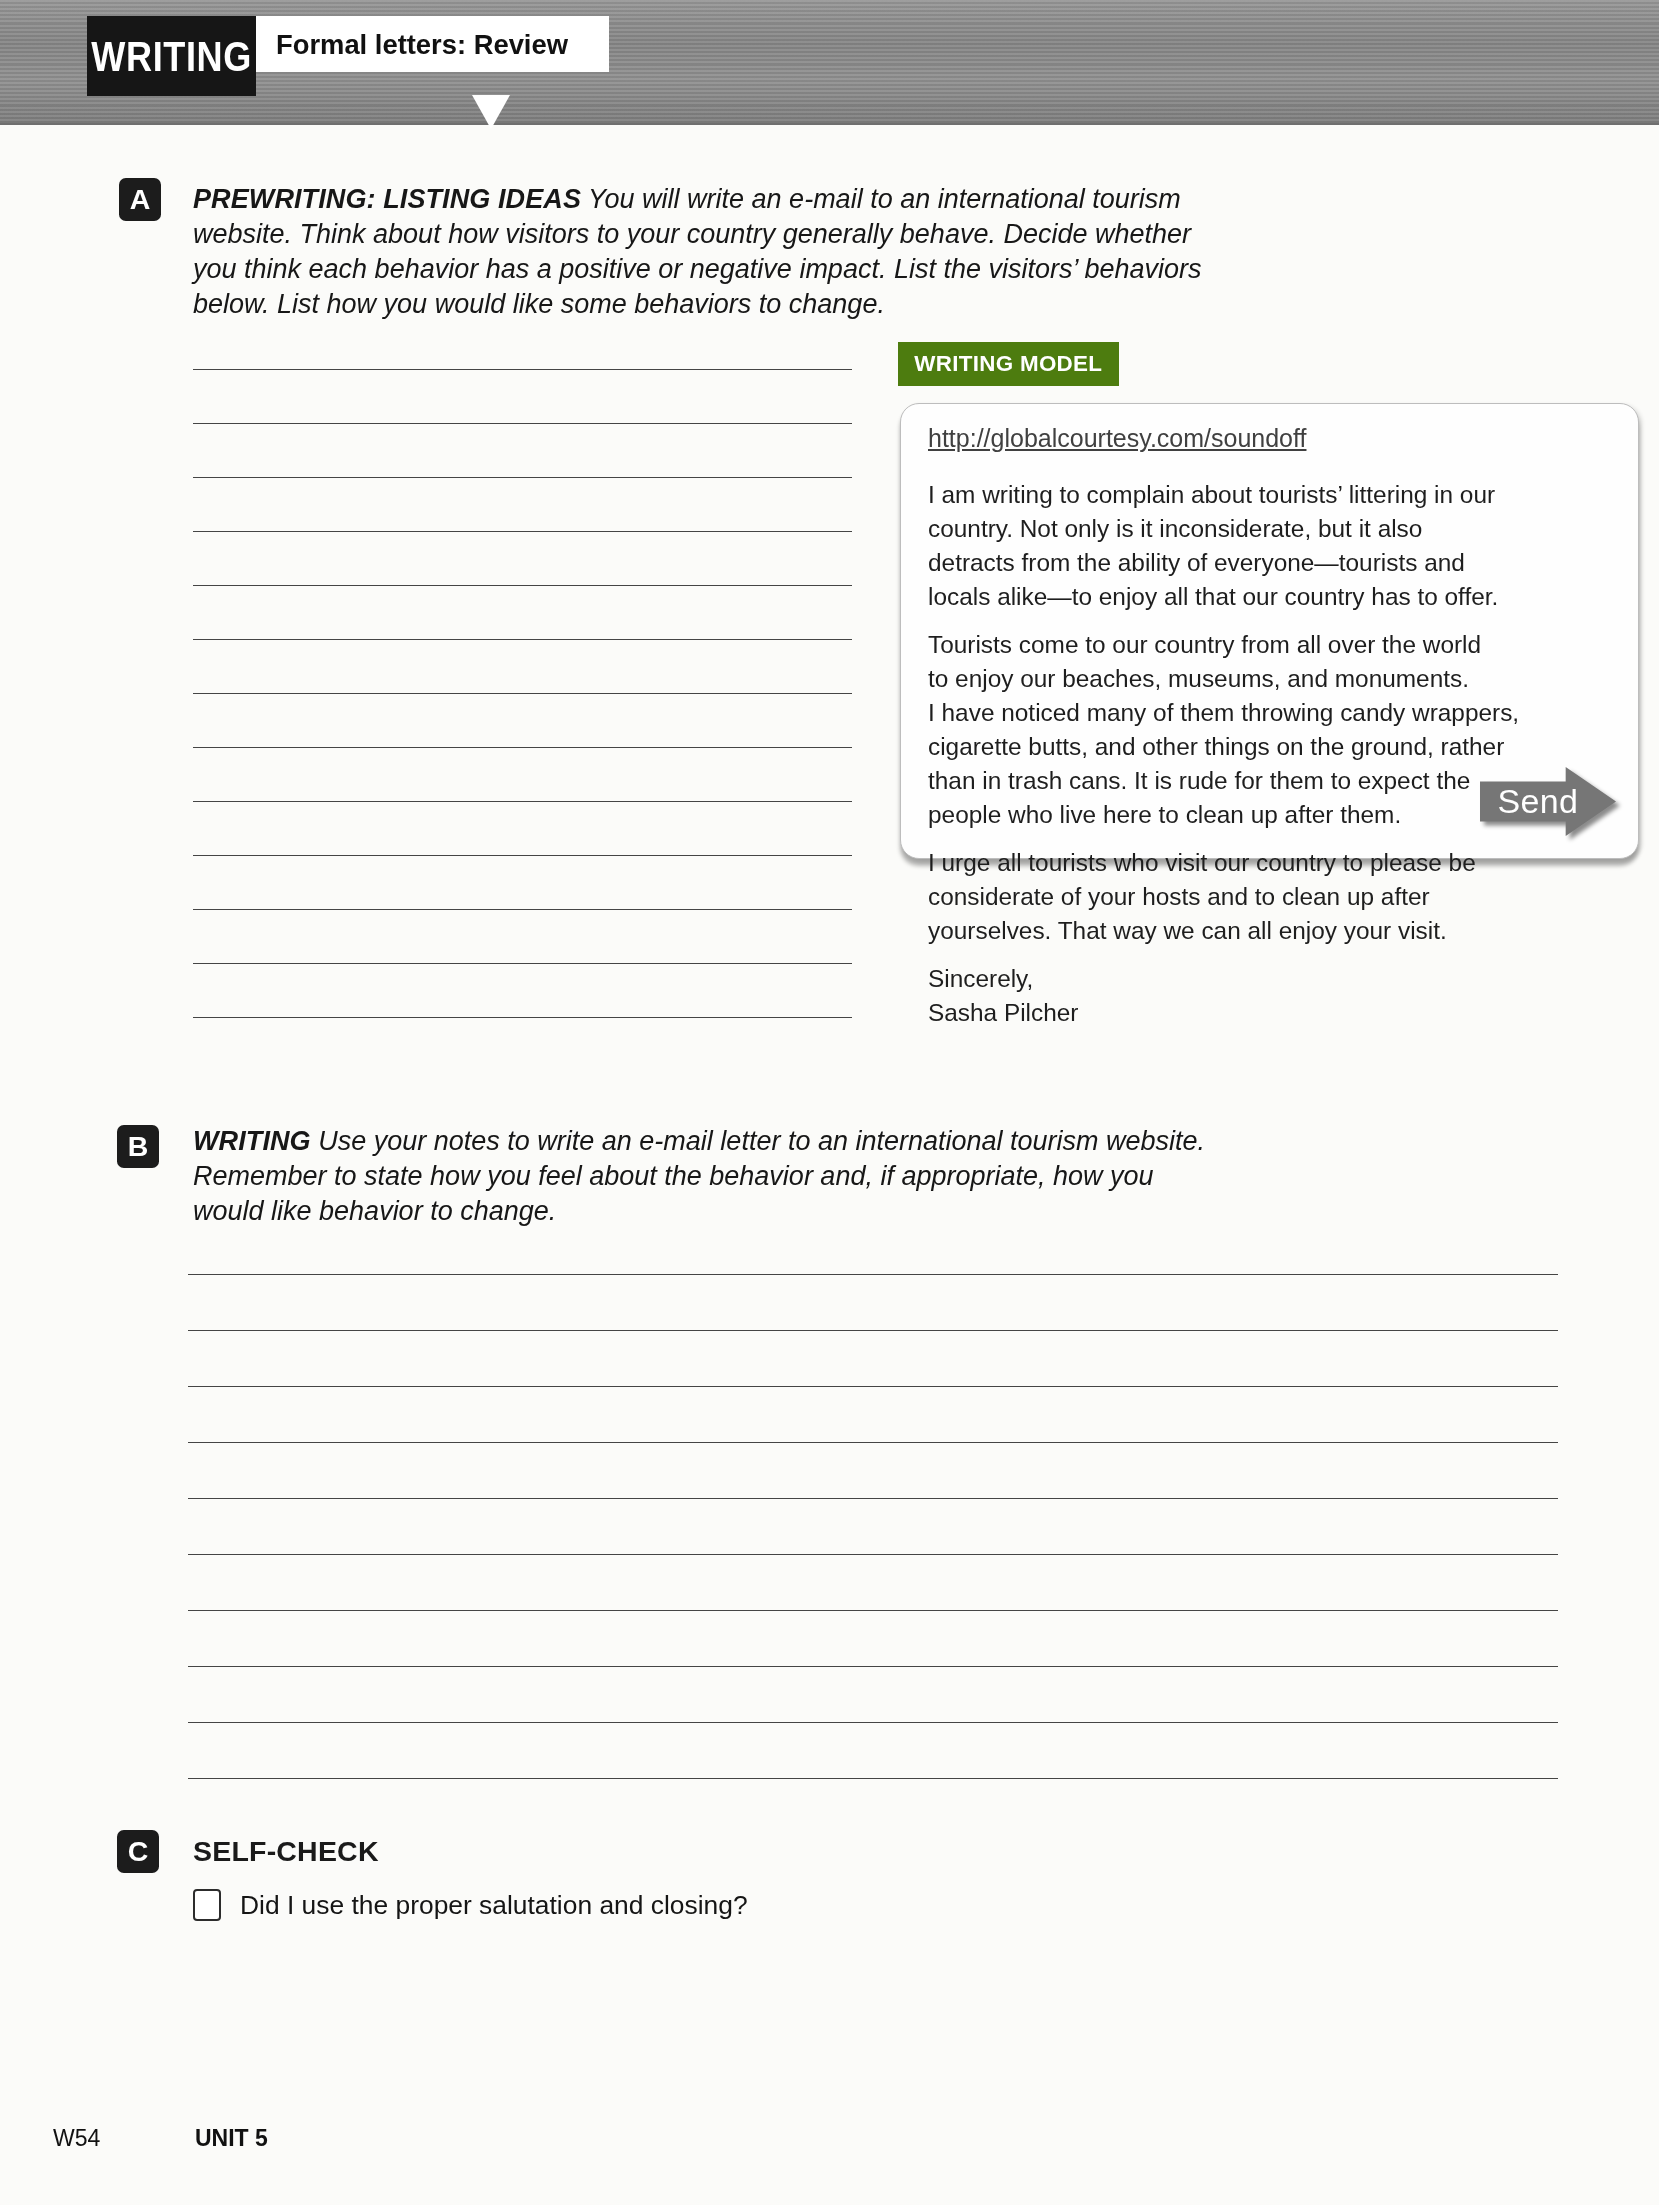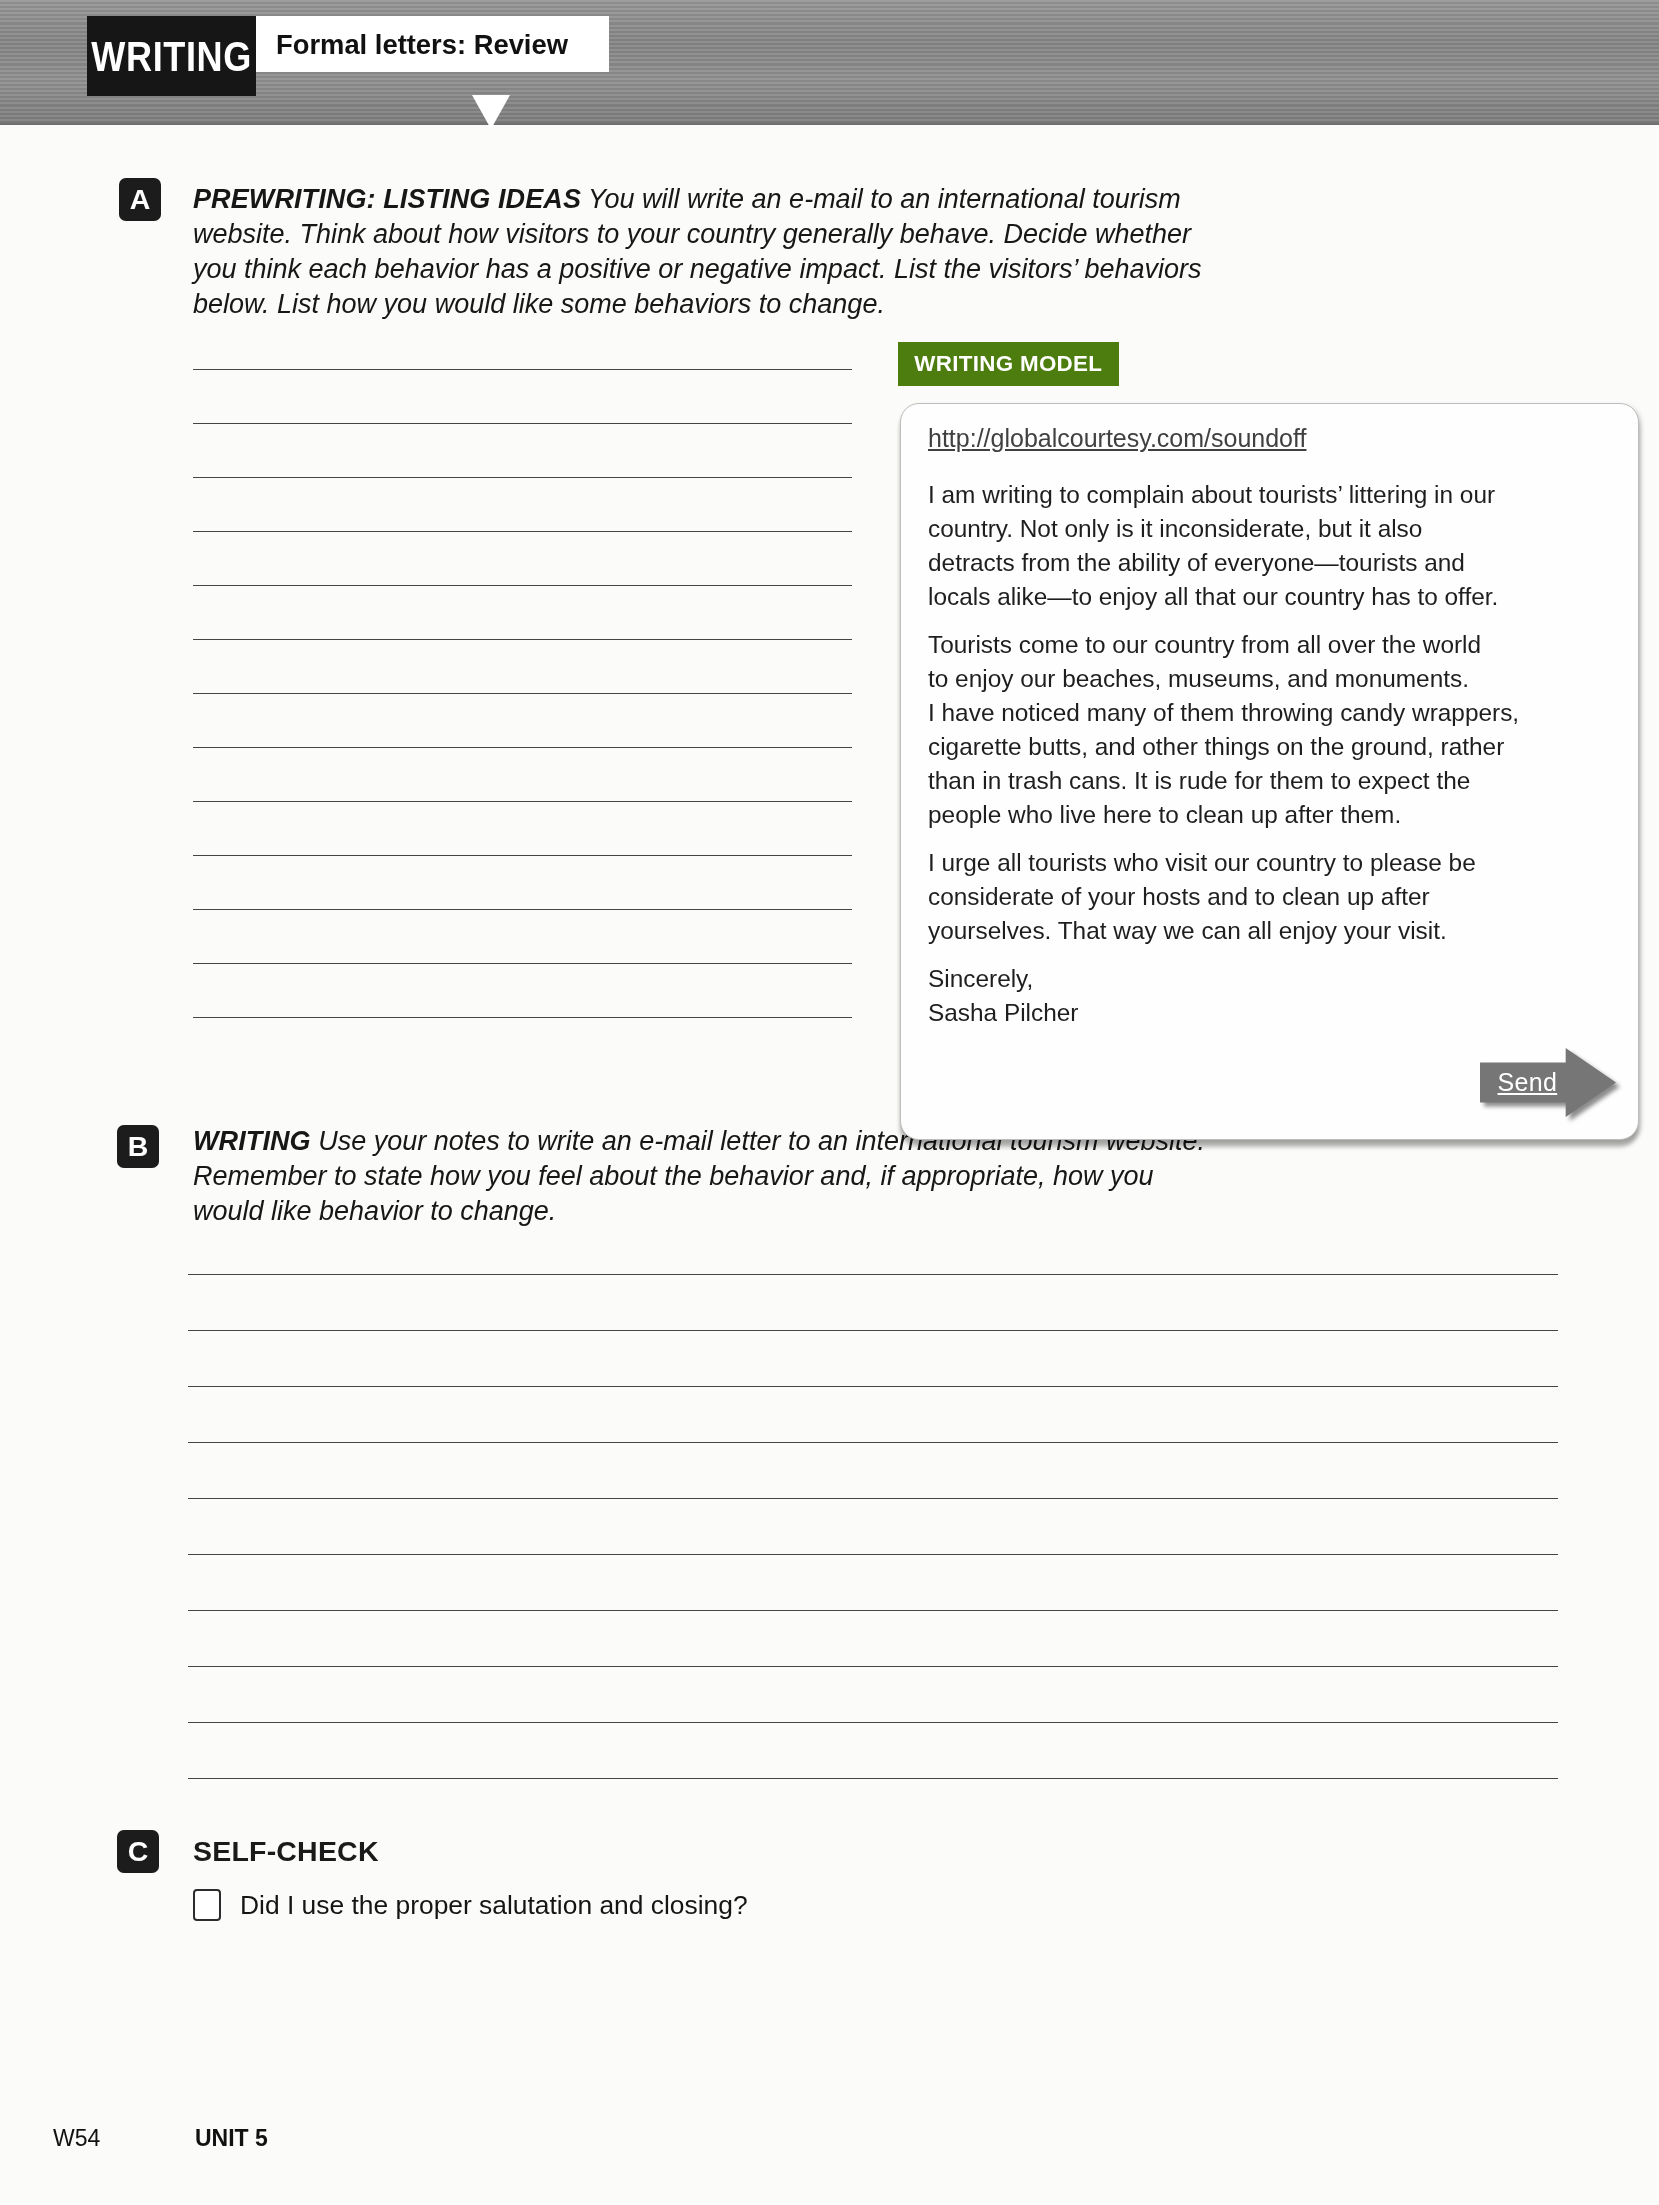--- a/index.html
+++ b/index.html
@@ -62,21 +62,21 @@
   .rules-a .rule{height:53px;}
   .rules-b{left:188px;top:1219px;width:1370px;}
   .rules-b .rule{height:55px;}
   
   .model-label{
     position:absolute;left:898px;top:342px;z-index:3;
     background:#4d7c0f;color:#fff;font-size:22.4px;font-weight:700;
     letter-spacing:0.3px;padding:8.8px 16.3px;white-space:nowrap;
   }
   .model-card{
-    position:absolute;left:900px;top:403px;width:739px;height:737px;
+    position:absolute;left:900px;top:403px;width:739px;height:456px;
     box-sizing:border-box;background:#fefefe;
     border:1.4px solid #bdbdbd;border-radius:19px;
     box-shadow:0 6.1px 4.7px rgba(0,0,0,.28), 2.7px 2.7px 4.1px rgba(0,0,0,.12);
     padding:19px 27px 17.6px 27px;z-index:2;
   }
   .model-link{
     display:inline-block;font-size:25px;color:#404040;
     text-decoration:underline;margin:1.4px 0 24.4px 0;cursor:pointer;
   }
   .model-p{
@@ -87,21 +87,21 @@
     font-size:24.4px;line-height:34px;color:#1e1e1e;margin:0;white-space:pre-line;
   }
   .send-wrap{
     position:absolute;right:22px;bottom:22px;
     filter:drop-shadow(4.1px 4.7px 2px rgba(0,0,0,.45));
   }
   .send-btn{
     width:136px;height:69px;background:#767676;
     clip-path:polygon(0 21%,63% 21%,63% 0,100% 50%,63% 100%,63% 79%,0 79%);
     display:flex;align-items:center;box-sizing:border-box;padding-left:17.6px;
-    color:#fff;font-size:25px;text-decoration:underline;cursor:pointer;
+    color:#fff;font-size:34px;cursor:pointer;
     letter-spacing:0.3px;
   }
   
   .selfcheck-h{position:absolute;left:193px;top:1835px;font-size:28.5px;font-weight:700;letter-spacing:0.2px;}
   .check-list{position:absolute;left:193px;top:1889px;display:flex;flex-direction:column;gap:13px;}
   .check-row{display:flex;align-items:center;gap:19px;}
   .checkbox{
     width:28px;height:32px;box-sizing:border-box;flex:0 0 auto;
     border:2px solid #2c2c2c;border-radius:4.1px;background:#fff;cursor:pointer;
   }

